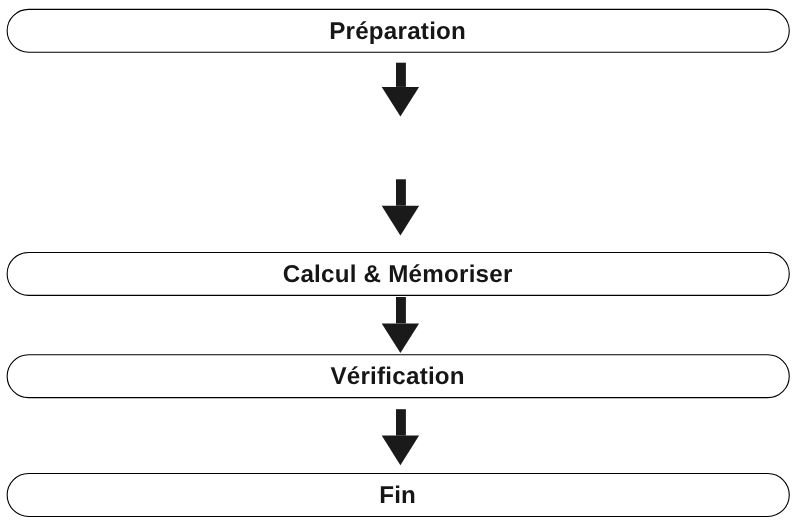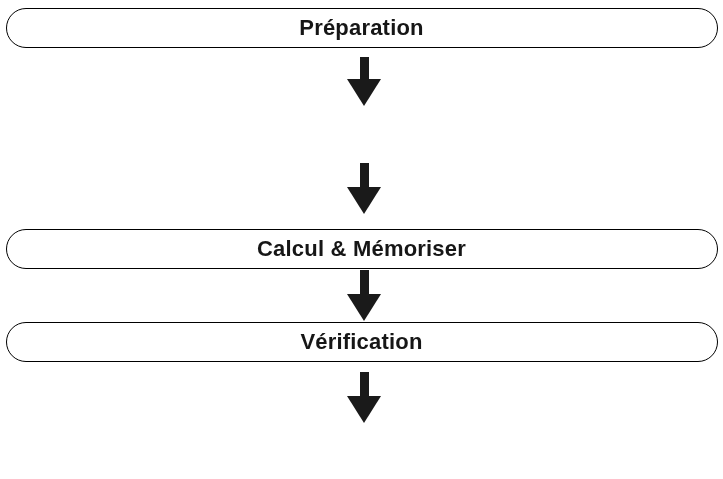--- a/index.html
+++ b/index.html
@@ -109,14 +109,19 @@
     <div class="step-box">
       <span class="step-label">Vérification</span>
     </div>
   </div>
 
   <div class="arrow" style="top:372px; left:347px;">
     <div class="arrow-stem" style="height:24px;"></div>
     <div class="arrow-head"></div>
   </div>
 
+  <div class="step-row" style="top:430px;">
+    <div class="step-box">
+      <span class="step-label">Fin</span>
+    </div>
+  </div>
 
 </div>
 
 </body></html>

